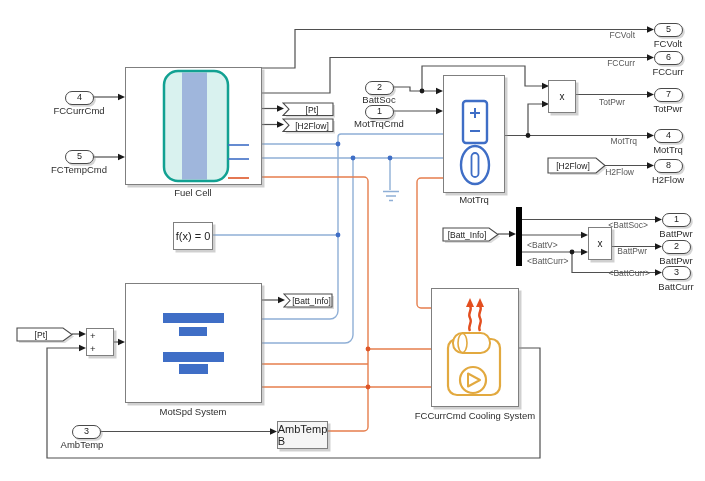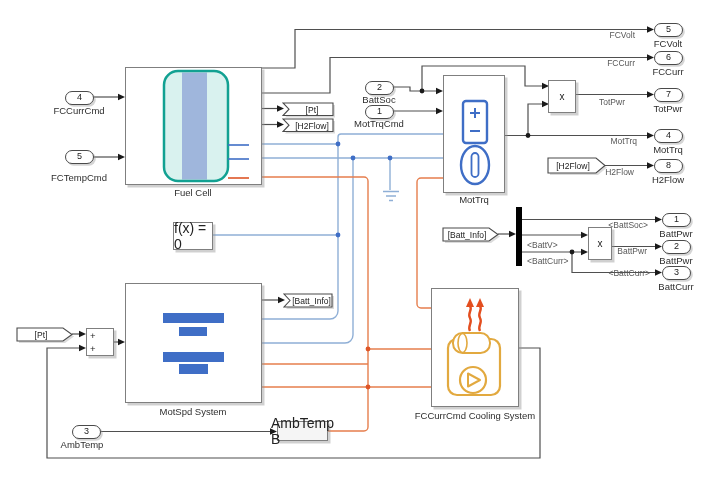--- a/index.html
+++ b/index.html
@@ -10,21 +10,21 @@
   .w-sig{fill:none;stroke:var(--c-signal);stroke-width:1.2}
   .w-elec{fill:none;stroke:var(--c-electrical);stroke-width:1.4}
   .w-therm{fill:none;stroke:var(--c-thermal);stroke-width:1.4}
   .w-gnd{fill:none;stroke:var(--c-electrical);stroke-width:1.5}
   .ah{fill:#1a1a1a;stroke:none}
   .dot-e{fill:var(--c-elec_dot)}
   .dot-t{fill:var(--c-therm_dot)}
   .dot-k{fill:#1a1a1a}
   .blk{position:absolute;background:#fff;border:1.2px solid var(--c-block_border);
        box-sizing:border-box;box-shadow:2.5px 2.5px 0 rgba(150,150,150,.45);z-index:2}
-  .smallblk{display:flex;align-items:center;justify-content:center;font-size:14px;color:#222}
+  .smallblk{display:flex;align-items:center;justify-content:center;font-size:11px;color:#222}
   .port{position:absolute;width:29px;height:14px;border:1.2px solid #4a4a4a;border-radius:7px;
         background:#fff;box-sizing:border-box;box-shadow:1.8px 1.8px 0 rgba(150,150,150,.4);
         font-size:9px;line-height:11px;text-align:center;color:#222;z-index:2}
   .lbl{position:absolute;font-size:9.5px;color:#2e2e2e;transform:translateX(-50%);
        white-space:nowrap;z-index:3}
   .wlbl{position:absolute;font-size:8.5px;color:#575757;white-space:nowrap;z-index:3}
   .tag{position:absolute;z-index:2}
   .tag polygon.main{fill:#fff;stroke:#4a4a4a;stroke-width:1.1}
   .tag polygon.shadow{fill:#bdbdbd;opacity:.55;stroke:none}
   .tag text{font-family:"Liberation Sans",sans-serif;font-size:8.5px;fill:#222;text-anchor:middle}
@@ -174,31 +174,31 @@
     <span class="sumsign" style="left:3px;top:15px">+</span>
   </div>
 
   <div class="blk xlbl" style="left:548px;top:80px;width:28px;height:33px">
     <span>x</span>
   </div>
   <div class="blk xlbl" style="left:588px;top:227px;width:24px;height:33px">
     <span>x</span>
   </div>
 
-  <div class="blk smallblk" style="left:277px;top:421px;width:51px;height:20px;background:#f5f5f5">
+  <div class="blk smallblk" style="left:277px;top:421px;width:51px;height:28px;background:#f5f5f5">
     <span>AmbTemp B</span>
   </div>
 
   <div class="busbar" style="left:516px;top:207px;width:6px;height:59px"></div>
 
   <div class="port" style="left:65px;top:91px">4</div>
   <div class="lbl" style="left:79px;top:105px">FCCurrCmd</div>
 
   <div class="port" style="left:65px;top:150px">5</div>
-  <div class="lbl" style="left:79px;top:172px">FCTempCmd</div>
+  <div class="lbl" style="left:79px;top:164px">FCTempCmd</div>
 
   <div class="port" style="left:365px;top:81px">2</div>
   <div class="lbl" style="left:379px;top:94px">BattSoc</div>
 
   <div class="port" style="left:365px;top:105px">1</div>
   <div class="lbl" style="left:379px;top:118px">MotTrqCmd</div>
 
   <div class="port" style="left:72px;top:425px">3</div>
   <div class="lbl" style="left:82px;top:439px">AmbTemp</div>
 

